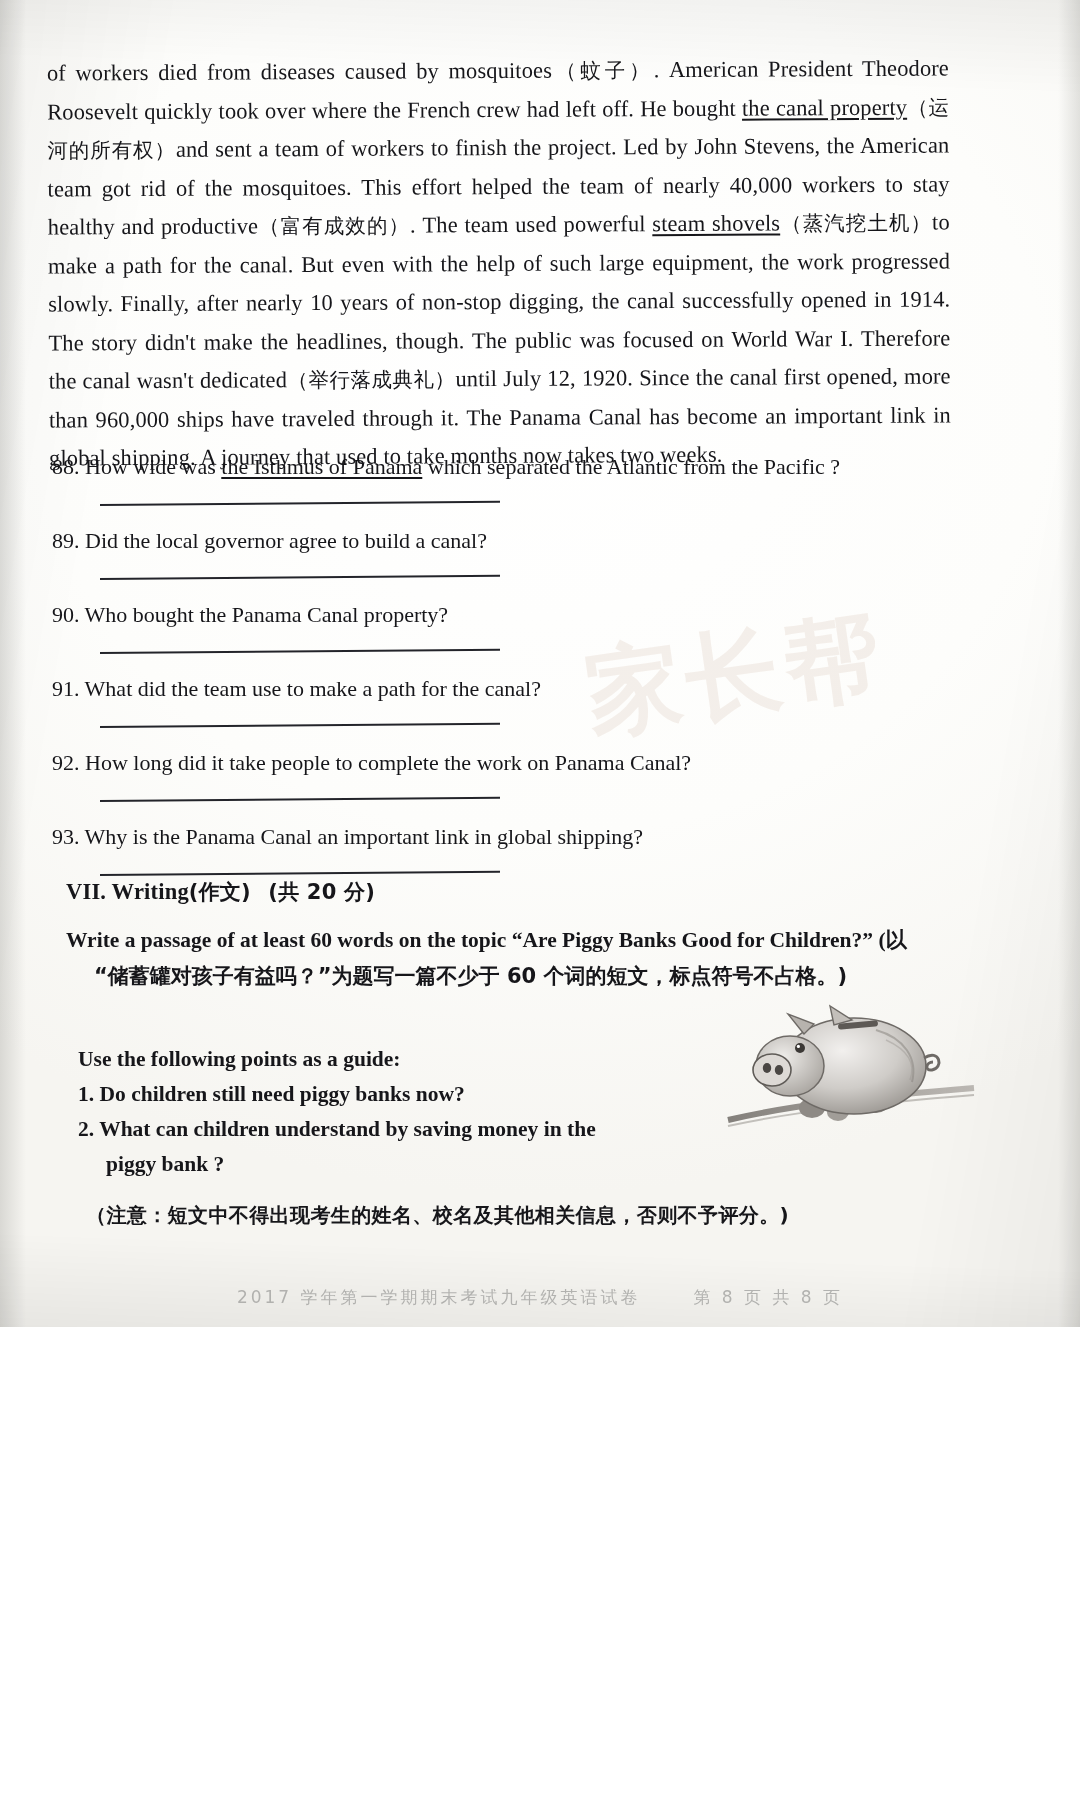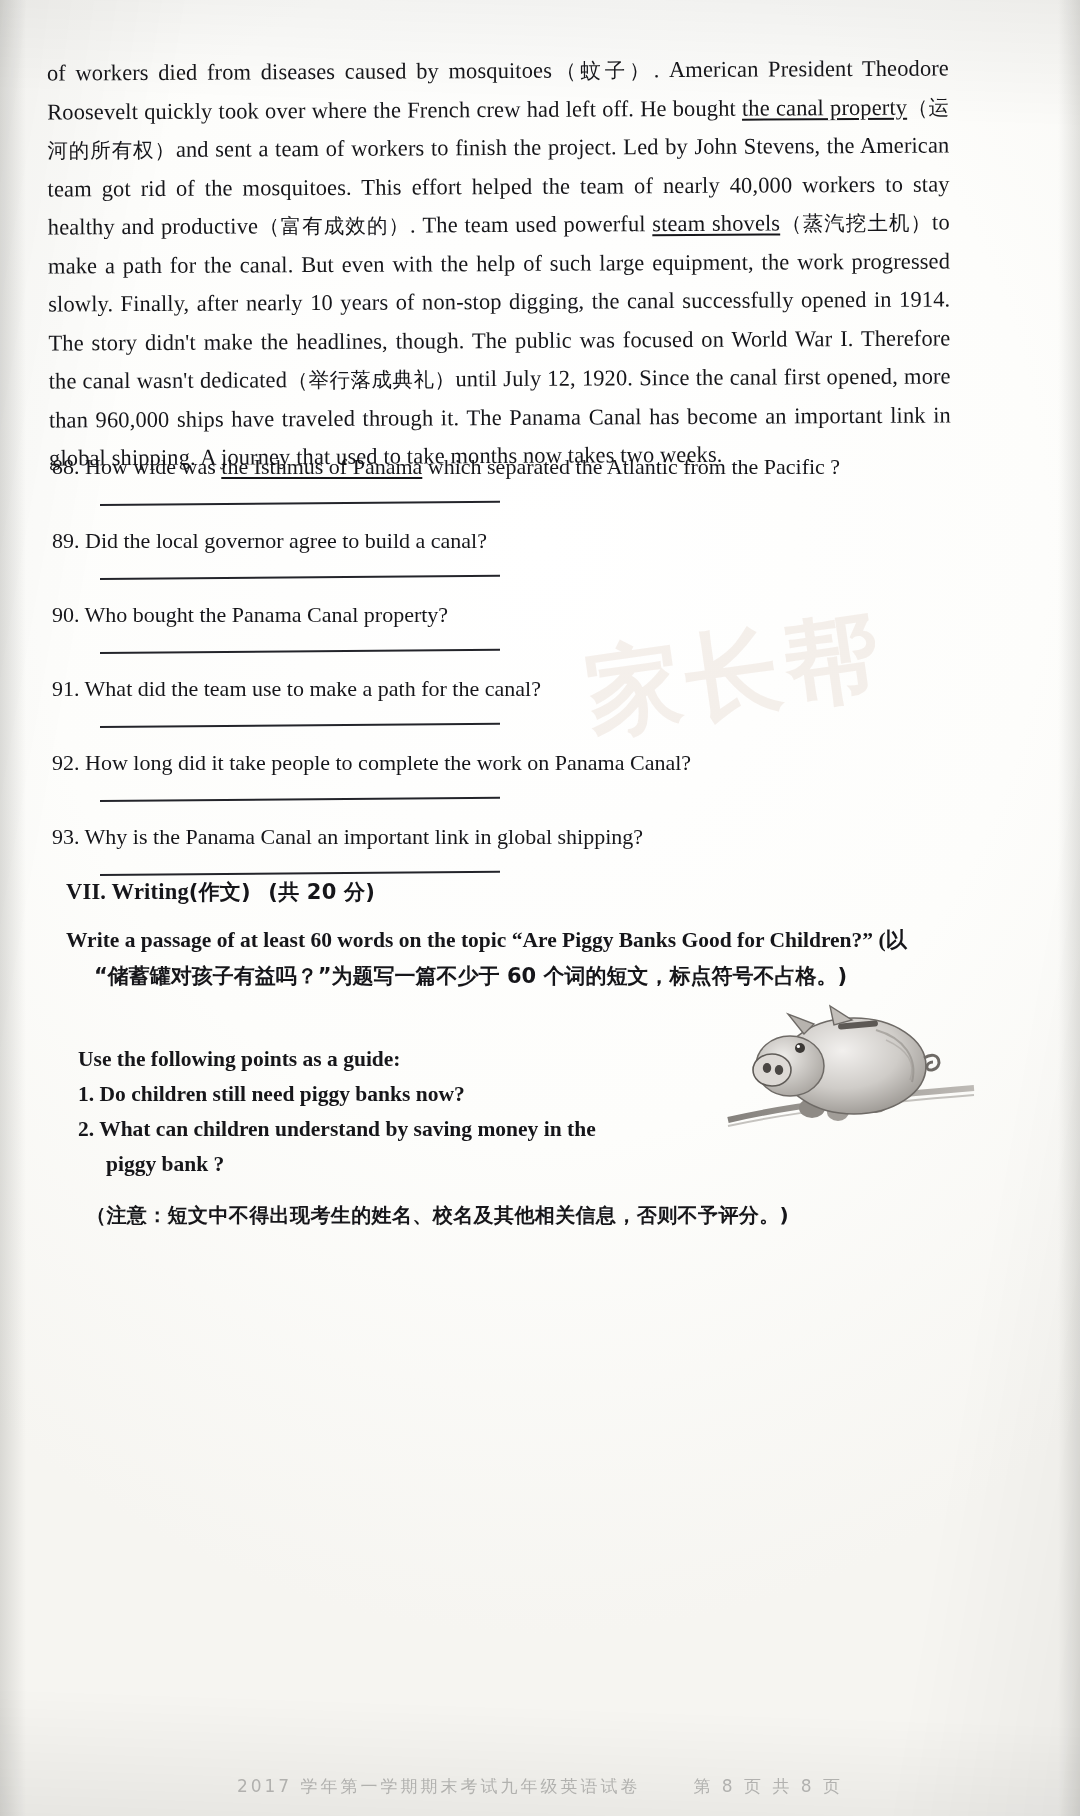--- a/index.html
+++ b/index.html
@@ -7,21 +7,21 @@
     padding: 0;
     background: #ffffff;
   }
   body {
     font-family: "Liberation Serif", "DejaVu Serif", serif;
     color: #16161a;
   }
   .page {
     position: relative;
     width: 1080px;
-    height: 1816px;
+    height: 1327px;
     margin: 0 auto;
     background:
       radial-gradient(ellipse 85% 60% at 50% 30%, #ffffff 0%, #fdfdfb 55%, #f6f5f1 100%);
     overflow: hidden;
     text-decoration: underline;
   }
   
   .scan-tint {
     position: absolute;
     inset: 0;

